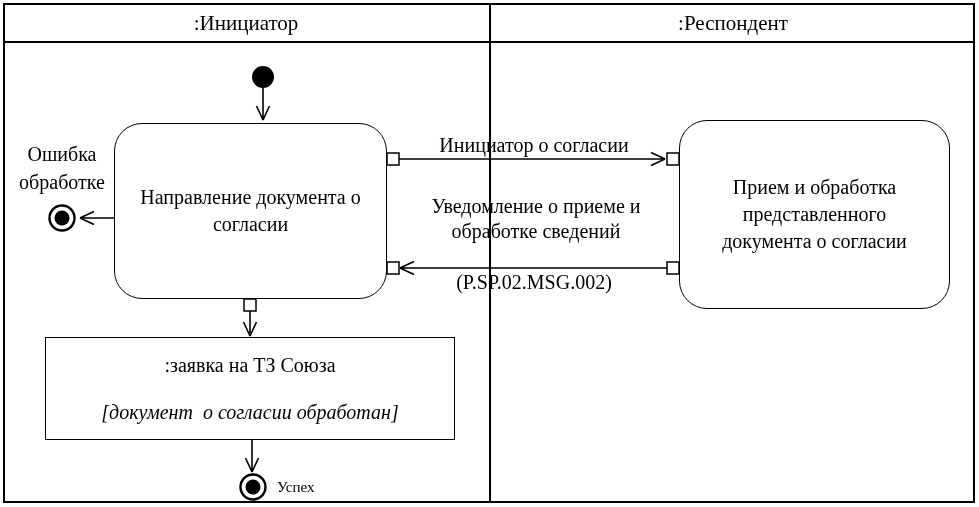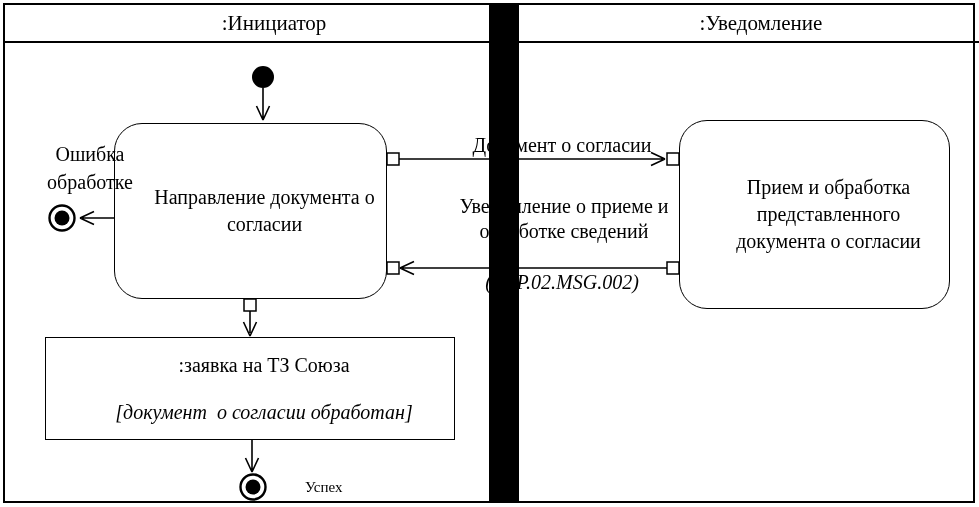--- a/index.html
+++ b/index.html
@@ -1,21 +1,21 @@
 <!DOCTYPE html>
 <html><head>
 <meta charset="utf-8">
 <style>
   html,body{margin:0;padding:0;background:#ffffff;}
   #stage{
     position:relative;width:979px;height:507px;background:#ffffff;
     font-family:"Liberation Serif","DejaVu Serif",serif;color:#000;
     overflow:hidden;
   }
-  .abs{position:absolute;padding-left:28px;}
+  .abs{position:absolute;}
   .frame{
     left:3px;top:3px;width:972px;height:500px;
     border:2px solid #000;box-sizing:border-box;
   }
   .hline{background:#000;height:2px;}
   .vline{background:#000;width:2px;}
   .lane-title{
     top:10px;font-size:21px;line-height:26px;text-align:center;
   }
   .activity{
@@ -38,39 +38,39 @@
 </head>
 <body>
 
 <div id="stage">
 
   <div class="abs frame"></div>
   <div class="abs hline" style="left:3px;top:41px;width:972px;"></div>
   <div class="abs vline" style="left:489px;top:3px;height:500px;"></div>
 
   <div class="abs lane-title" style="left:3px;width:486px;">:Инициатор</div>
-  <div class="abs lane-title" style="left:491px;width:484px;">:Уведомление</div>
+  <div class="abs lane-title" style="left:491px;width:484px;">:Респондент</div>
 
   <div class="abs activity" style="left:114px;top:123px;width:273px;height:176px;">
     <span style="width:250px;">Направление документа о согласии</span>
   </div>
 
   <div class="abs activity" style="left:679px;top:120px;width:271px;height:189px;">
     <span style="width:216px;">Прием и обработка представленного документа о согласии</span>
   </div>
 
   <div class="abs objnode" style="left:45px;top:337px;width:410px;height:103px;">
     <span>:заявка на ТЗ Союза</span>
     <span class="prewrap">[документ  о согласии обработан]</span>
   </div>
 
-  <div class="abs msg" style="left:404px;top:133px;width:260px;">Документ о согласии</div>
+  <div class="abs msg" style="left:404px;top:133px;width:260px;">Инициатор о согласии</div>
 
   <div class="abs msg msg2name" style="left:408px;top:194px;width:256px;">Уведомление о приеме и обработке сведений</div>
-  <div class="abs msg" style="left:404px;top:270px;width:260px;font-style:italic;">(P.SP.02.MSG.002)</div>
+  <div class="abs msg" style="left:404px;top:270px;width:260px;">(P.SP.02.MSG.002)</div>
 
   <div class="abs errlabel" style="left:12px;top:140px;width:100px;">Ошибка обработке</div>
   <div class="abs freelabel" style="left:277px;top:475px;">Успех</div>
 
   <svg class="layer" width="979" height="507" viewBox="0 0 979 507">
     <g stroke="#000" stroke-width="1.6" fill="none">
       <path d="M263,88 V118 M263,120 L256.5,106 M263,120 L269.5,106"></path>
       <path d="M114,218 H82 M80,218 L94,211.5 M80,218 L94,224.5"></path>
       <path d="M399,159 H663 M665,159 L651,152.5 M665,159 L651,165.5"></path>
       <path d="M667,268 H402 M400,268 L414,261.5 M400,268 L414,274.5"></path>

